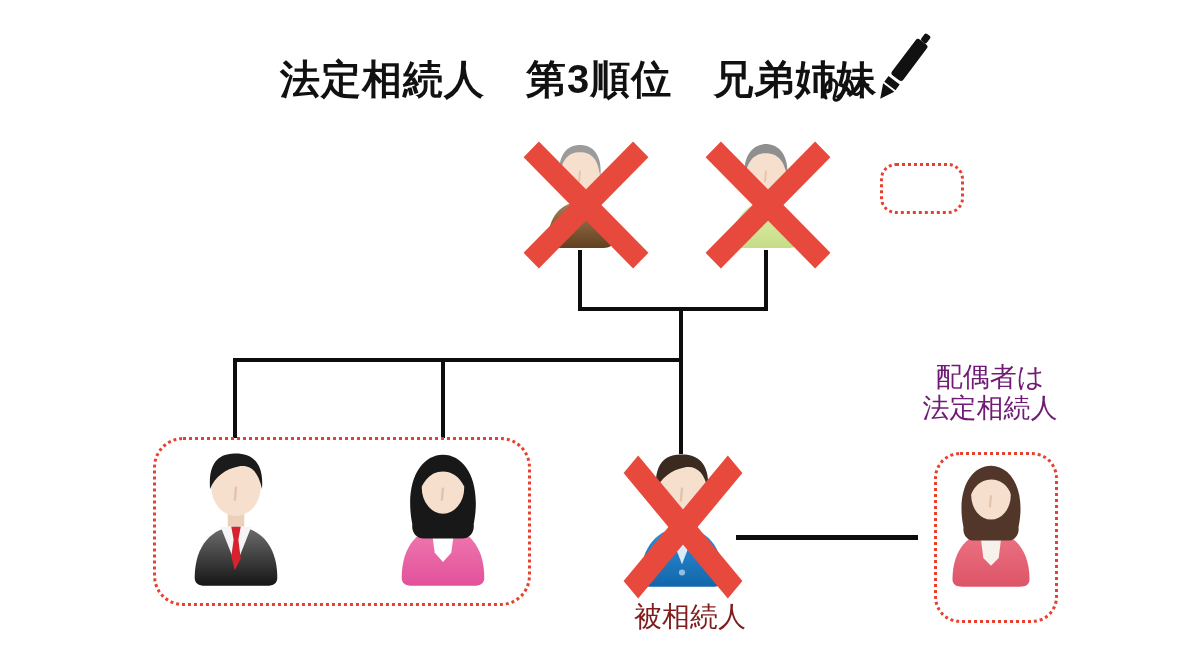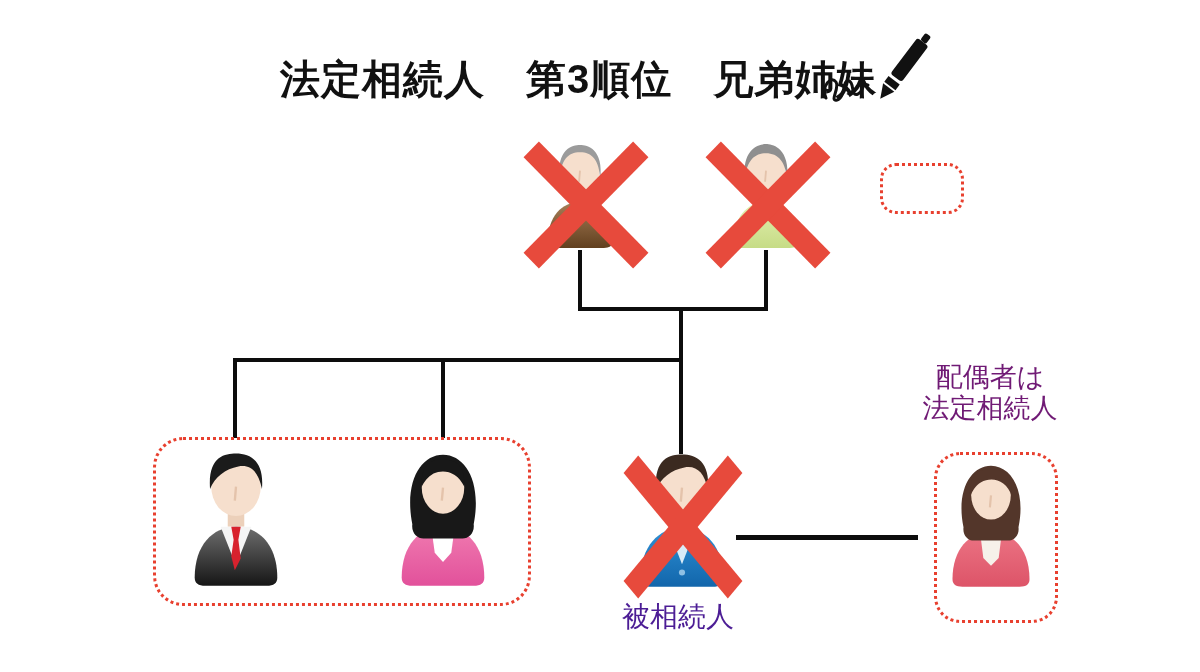--- a/index.html
+++ b/index.html
@@ -14,22 +14,22 @@
     position:absolute;left:280px;top:52px;font-size:40px;font-weight:700;
     letter-spacing:1px;white-space:pre;color:#111;
   }
   #legend-box{left:880px;top:163px;width:78px;height:45px;border-radius:16px;}
   #legend-label{position:absolute;left:990px;top:172px;font-size:28px;font-weight:500;color:#1c1c1c;}
   #spouse-note{
     position:absolute;left:898px;top:362px;width:184px;text-align:center;
     font-size:27px;line-height:31px;font-weight:500;color:#701a75;
   }
   #deceased-label{
-    position:absolute;left:622px;top:598px;width:124px;text-align:left;
-    font-size:28px;font-weight:500;color:#4c1d95;
+    position:absolute;left:622px;top:598px;width:124px;text-align:right;
+    font-size:28px;font-weight:500;color:#7f1d1d;
   }
   #siblings-box{left:153px;top:437px;width:372px;height:163px;border-radius:30px;}
   #spouse-box{left:934px;top:452px;width:118px;height:165px;border-radius:26px;}
   svg{display:block;overflow:visible;}
 </style>
 </head>
 <body>
 
 <div id="stage">
 

